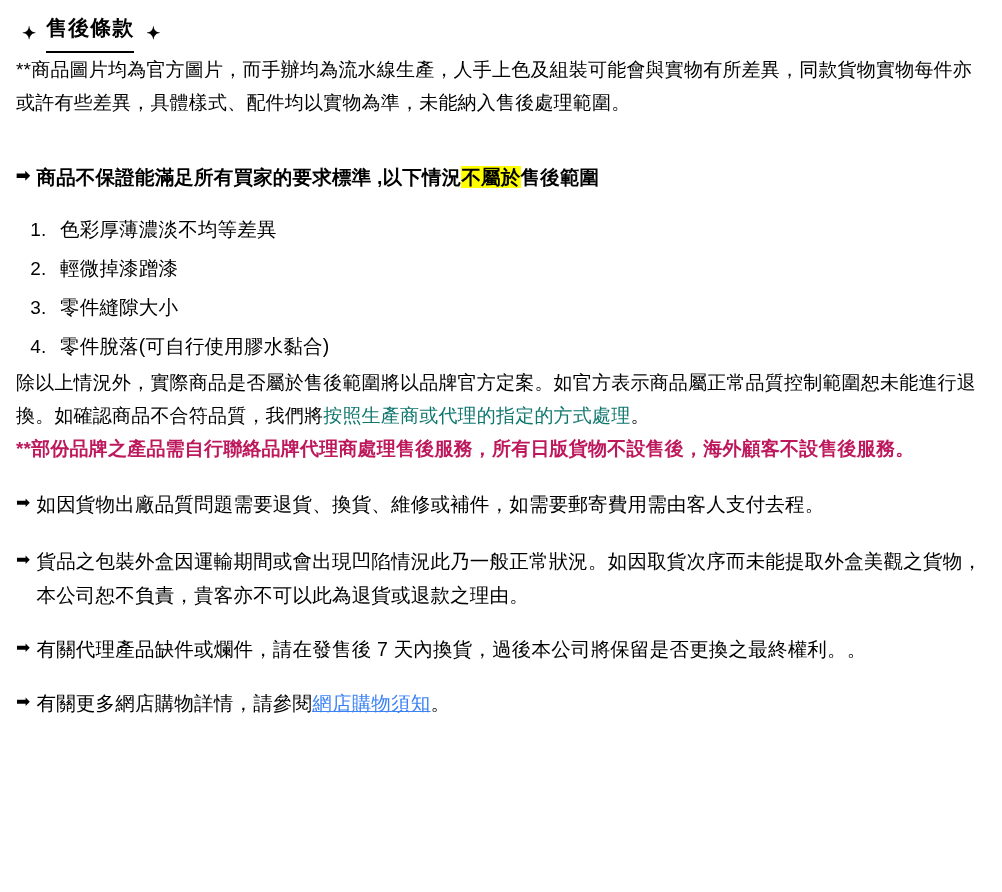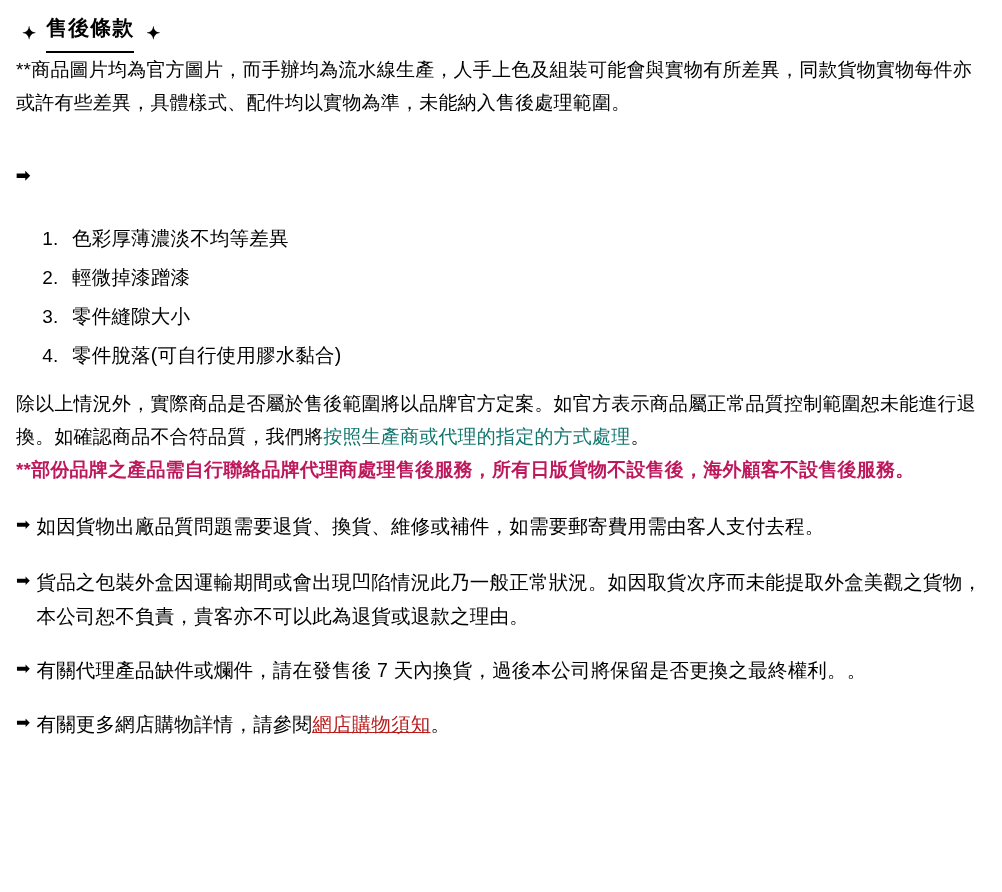--- a/index.html
+++ b/index.html
@@ -77,21 +77,21 @@
   .lists {
     display: flex;
     margin-top: 16px;
   }
   .list-col {
     display: block;
   }
   .list-col.first { width: 418px; }
   .list-col.second { width: 420px; margin-left: 30px; }
   ol.num {
-    margin: 12px;
+    margin: 0;
     padding: 0 0 0 36px;
     list-style: decimal;
     font-size: 19px;
   }
   ol.num li {
     line-height: 2.0;
     padding-left: 8px;
     letter-spacing: 0.2px;
   }
   ol.num li span {
@@ -113,39 +113,40 @@
     font-size: 19.5px;
     line-height: 1.78;
   }
   .arrow-block {
     margin-top: 22px;
   }
   .arrow-block.tight {
     margin-top: 20px;
   }
   a.link {
-    color: #b91c1c;
+    color: #3b82f6;
     text-decoration: underline;
   }
 </style>
 </head>
 <body>
 
 <div class="page">
 
   <div class="title-row">
     <span class="star">✦</span>
     <span class="title-text">售後條款</span>
     <span class="star right">✦</span>
   </div>
 
   <p class="para block-1">**商品圖片均為官方圖片，而手辦均為流水線生產，人手上色及組裝可能會與實物有所差異，同款貨物實物每件亦或許有些差異，具體樣式、配件均以實物為準，未能納入售後處理範圍。</p>
 
   <div class="arrow-line notguarantee">
     <span class="arrow">➡</span>
+    <span><span>商品不保證能滿足所有買家的要求標準 ,以下情況</span><span class="hl">不屬於</span><span>售後範圍</span></span>
   </div>
 
   <div class="lists">
     <div class="list-col first">
       <ol class="num" start="1">
         <li><span>色彩厚薄濃淡不均等差異</span></li>
         <li><span>輕微掉漆蹭漆</span></li>
         <li><span>零件縫隙大小</span></li>
         <li><span>零件脫落(可自行使用膠水黏合)</span></li>
       </ol>

